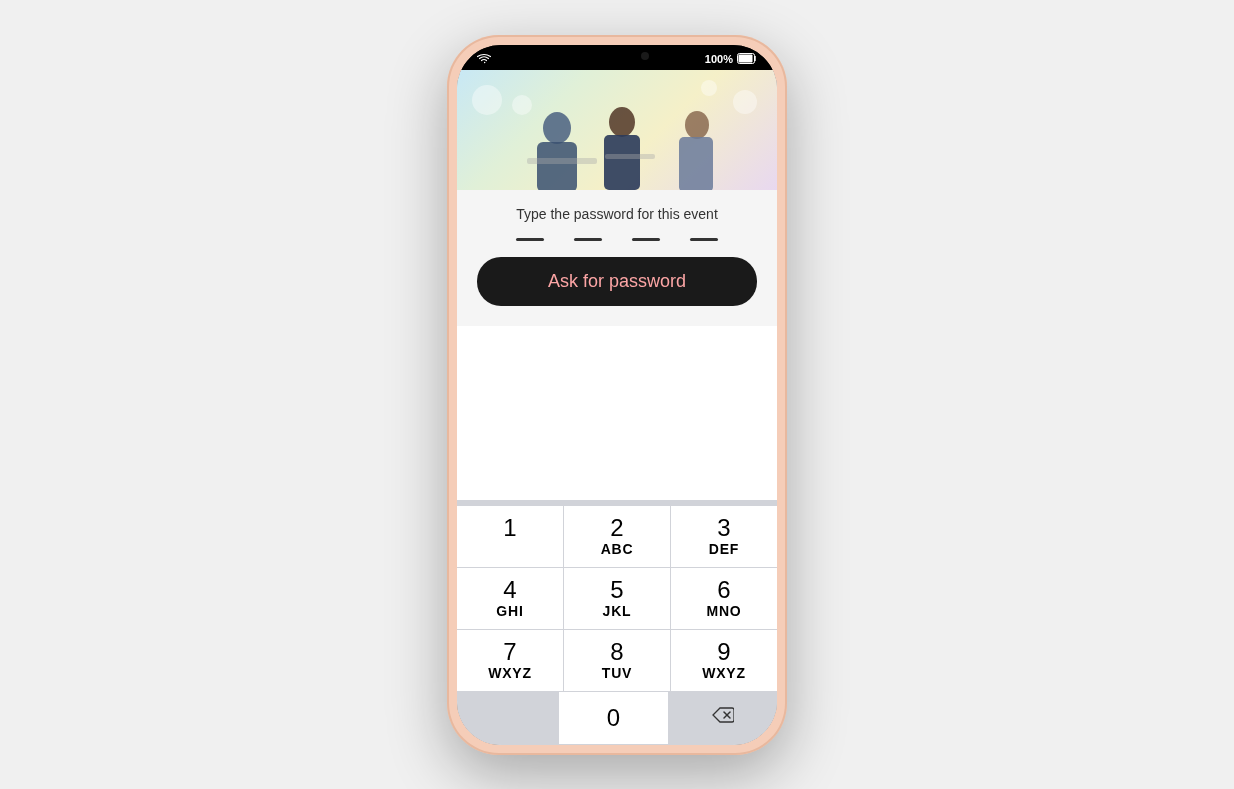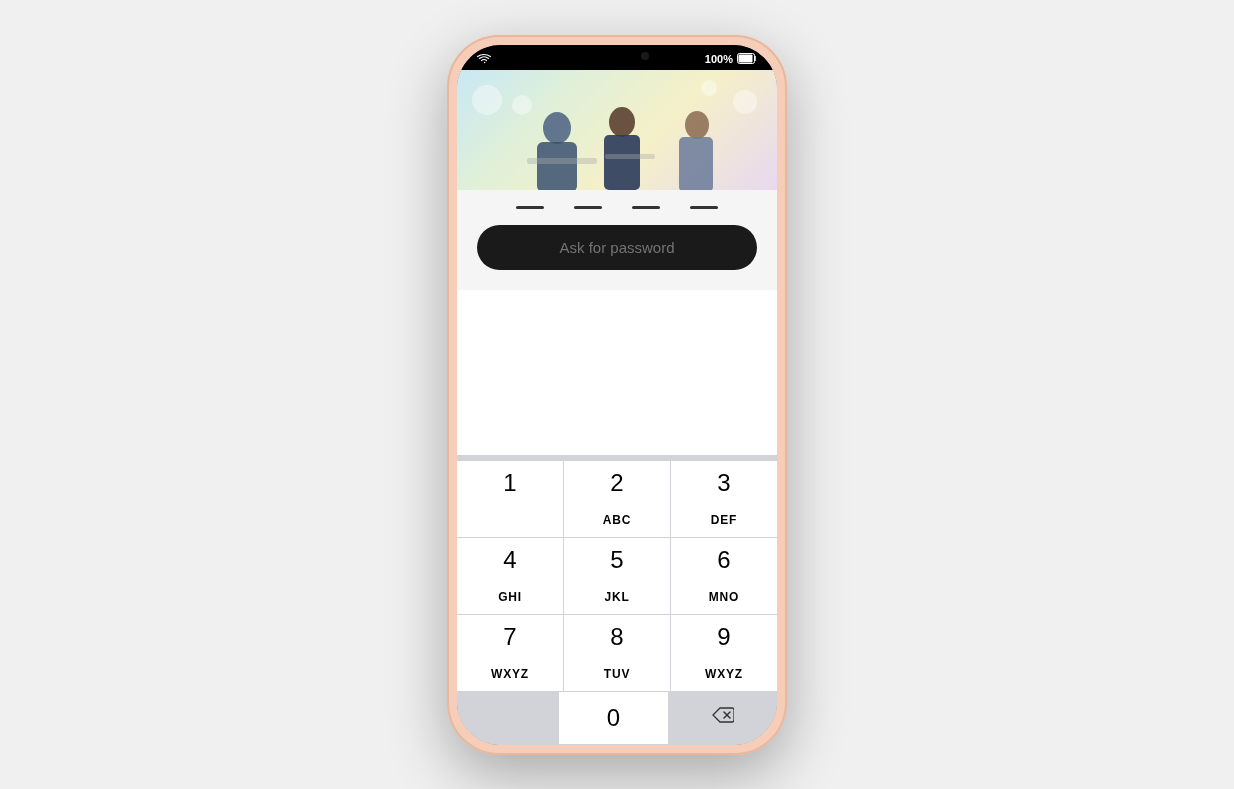--- a/index.html
+++ b/index.html
@@ -141,25 +141,25 @@
       width: 28px;
       height: 3px;
       background: #333;
       border-radius: 2px;
     }
 
     .ask-password-btn {
       display: block;
       width: 100%;
       background: #1a1a1a;
-      color: #737373;
+      color: #fca5a5;
       border: none;
       border-radius: 24px;
       padding: 14px;
-      font-size: 15px;
+      font-size: 18px;
       font-weight: 500;
       cursor: pointer;
       text-align: center;
     }
 
     
     .spacer {
       flex: 1;
       background: #fff;
     }
@@ -193,25 +193,25 @@
     .key:first-child { margin-left: 0; }
 
     .key-number {
       font-size: 24px;
       font-weight: 300;
       color: #000;
       line-height: 1;
     }
 
     .key-letters {
-      font-size: 12px;
+      font-size: 14px;
       color: #000;
       letter-spacing: 0.8px;
       font-weight: 600;
-      margin-top: 18px;
+      margin-top: 1px;
     }
 
     .key-empty {
       flex: 1;
       background: #d1d3d9;
       margin: 0 0 1px 1px;
       min-height: 52px;
     }
 
     .key-zero {
@@ -299,20 +299,21 @@
 
           <ellipse cx="240" cy="55" rx="12" ry="14" fill="#8a6a50" opacity="0.85"></ellipse>
           <rect x="222" y="67" width="34" height="55" rx="5" fill="#6a7a9a" opacity="0.85"></rect>
 
           <rect x="70" y="88" width="70" height="6" rx="2" fill="#aaa" opacity="0.4"></rect>
           <rect x="148" y="84" width="50" height="5" rx="2" fill="#aaa" opacity="0.4"></rect>
         </svg>
       </div>
 
       <div class="password-area">
+        <p class="prompt-text">Type the password for this event</p>
         <div class="pin-dots">
           <div class="pin-dash"></div>
           <div class="pin-dash"></div>
           <div class="pin-dash"></div>
           <div class="pin-dash"></div>
         </div>
         <button class="ask-password-btn">Ask for password</button>
       </div>
 
       <div class="spacer"></div>

